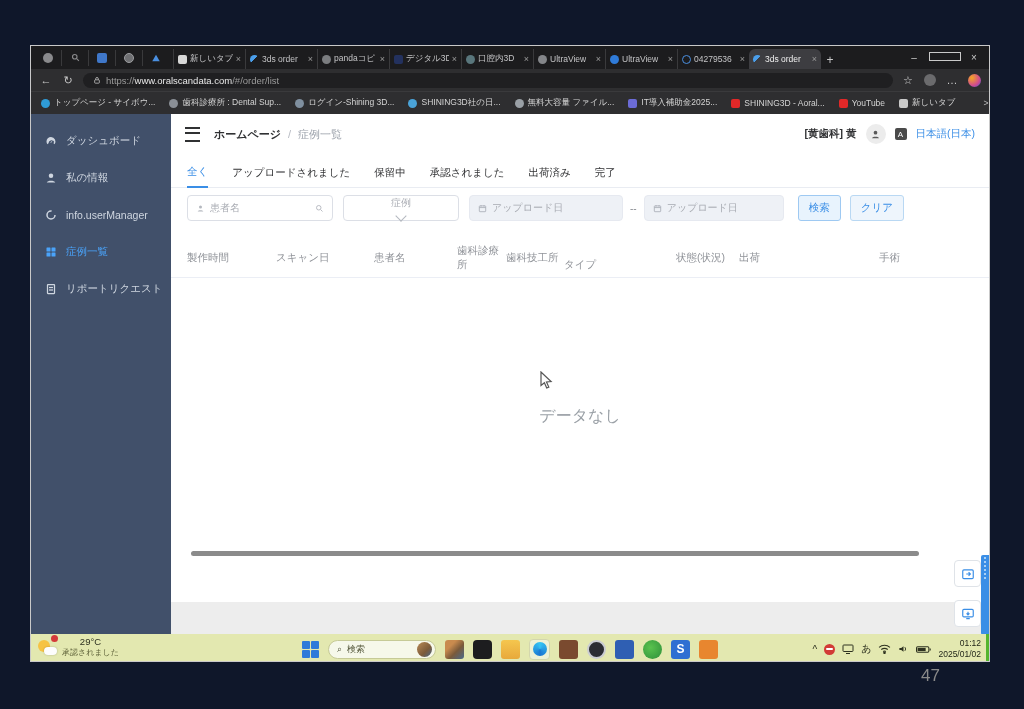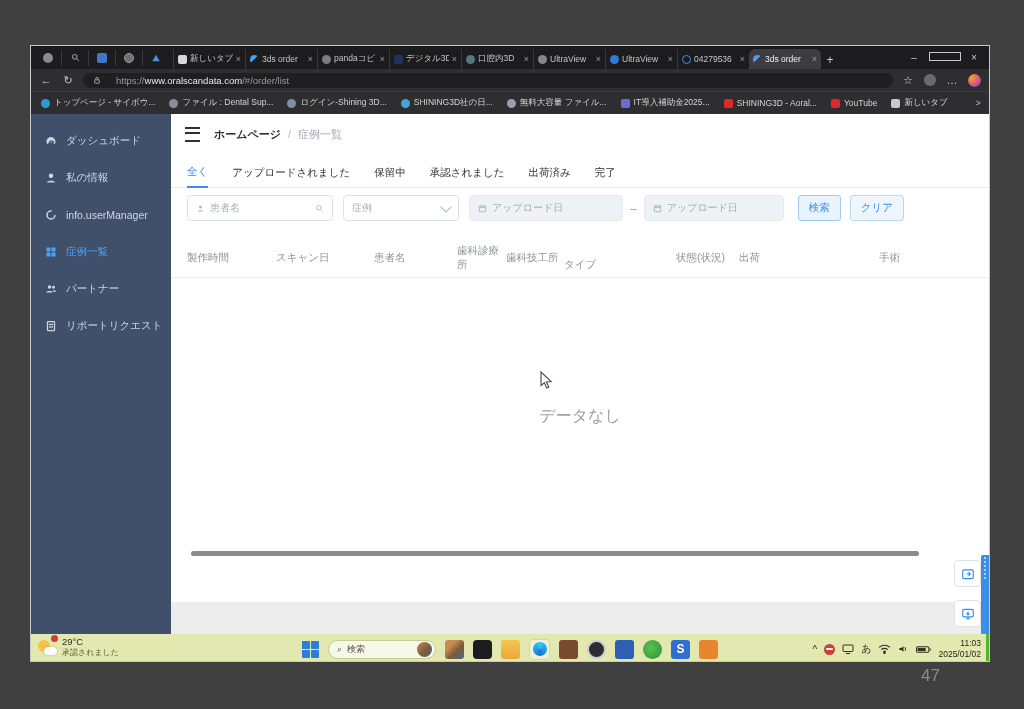--- a/index.html
+++ b/index.html
@@ -1,16 +1,16 @@
 <!DOCTYPE html>
 <html><head>
 <meta charset="utf-8">
 <style>
   html,body{margin:0;padding:0;background:#fff;font-family:"Liberation Sans",sans-serif;}
-  .slide{position:relative;width:1024px;height:709px;background:#404040;overflow:hidden;}
+  .slide{position:relative;width:1024px;height:709px;background:#0f172a;overflow:hidden;}
   .shot{position:absolute;left:30px;top:45px;width:960px;height:617px;border:1px solid #c9c9c9;box-sizing:border-box;overflow:hidden;background:#fff;}
 
   
   .tabstrip{height:23px;background:#1c1c1e;display:flex;align-items:center;color:#c9c9c9;}
   .pinned{display:flex;align-items:center;gap:0;padding:0 4px;}
   .pinned .pi{width:26px;height:16px;display:flex;align-items:center;justify-content:center;border-right:1px solid #3a3a3c;}
   .pinned .pi:last-child{border-right:none;}
   .dotc{width:10px;height:10px;border-radius:50%;}
   .tabs{display:flex;align-items:flex-end;height:23px;flex:0 0 auto;}
   .tab{width:72px;height:20px;display:flex;align-items:center;gap:3px;padding:0 4px;box-sizing:border-box;border-left:1px solid #3a3a3c;font-size:8.5px;color:#c4c4c6;white-space:nowrap;overflow:hidden;}
@@ -19,21 +19,21 @@
   .tab.active{background:#3d3d41;border-radius:6px 6px 0 0;border-left:none;color:#f0f0f0;}
   .fv{flex:none;width:9px;height:9px;border-radius:2px;}
   .newtab{width:18px;height:18px;display:flex;align-items:center;justify-content:center;color:#c9c9c9;font-size:12px;}
   .winctl{margin-left:auto;display:flex;align-items:center;height:23px;}
   .winctl span{width:30px;text-align:center;color:#c9c9c9;font-size:10px;}
   .restore-box{display:inline-block;width:7px;height:7px;border:1px solid #c9c9c9;}
 
   
   .addrbar{height:22px;background:#2e2e30;display:flex;align-items:center;padding:0 8px;gap:8px;}
   .navic{color:#c9c9c9;font-size:11px;width:14px;text-align:center;}
-  .urlpill{flex:1;height:15px;background:#1f1f21;border-radius:8px;display:flex;align-items:center;gap:15px;padding:0 10px;font-size:9.5px;}
+  .urlpill{flex:1;height:15px;background:#1f1f21;border-radius:8px;display:flex;align-items:center;gap:5px;padding:0 10px;font-size:9.5px;}
   .u-dim{color:#9a9a9a;} .u-dom{color:#e8e8e8;}
   .addr-right{display:flex;align-items:center;gap:9px;}
   .profileball{width:13px;height:13px;border-radius:50%;background:radial-gradient(circle at 30% 30%,#f5a623,#d14b8f 60%,#3c5bd4);}
   .avatar-sm{width:12px;height:12px;border-radius:50%;background:#6b6b6d;}
 
   
   .bookmarks{height:22px;background:#2e2e30;display:flex;align-items:center;padding:0 10px;gap:14px;border-top:1px solid #3a3a3c;font-size:8.5px;color:#d4d4d4;white-space:nowrap;}
   .bm{display:flex;align-items:center;gap:4px;}
   .bmi{width:9px;height:9px;border-radius:50%;flex:none;}
   .bm-sq{border-radius:2px;}
@@ -60,21 +60,21 @@
   .langtxt{font-size:10.5px;color:#3a8ee6;}
 
   .m-tabs{position:absolute;top:48px;left:0;right:0;height:26px;border-bottom:1px solid #e9ecf2;padding-left:16px;display:flex;gap:24px;font-size:10.5px;color:#303133;box-sizing:border-box;}
   .atab{padding-bottom:7px;display:flex;align-items:flex-end;}
   .atab.active{color:#3a8ee6;border-bottom:2px solid #3a8ee6;margin-bottom:-1px;}
 
   .m-filters{position:absolute;top:80px;left:16px;right:10px;height:28px;display:flex;align-items:center;font-size:10px;color:#a8abb2;}
   .fbox{height:26px;box-sizing:border-box;border:1px solid #dcdfe6;border-radius:4px;background:#fff;display:flex;align-items:center;gap:5px;padding:0 8px;}
   .f-patient{width:146px;margin-right:10px;}
   .f-patient .ph{flex:1;}
-  .f-select{width:116px;margin-right:10px;justify-content:space-between;}
+  .f-select{width:116px;margin-right:10px;justify-content:space-between;flex-direction:column;}
   .f-date{width:154px;background:#eef1f6;border-color:#e6e9f0;}
   .f-sep{margin:0 7px;color:#8a8d93;}
   .f-date2{width:140px;}
   .btn{height:26px;box-sizing:border-box;border-radius:3px;font-size:10.5px;display:flex;align-items:center;justify-content:center;padding:0 10px;}
   .btn-search{margin-left:14px;background:#e8f3fd;border:1px solid #9ec9f2;color:#3a8ee6;}
   .btn-clear{margin-left:9px;background:#eef5fc;border:1px solid #b9d8f3;color:#3a8ee6;}
   .chev-down{width:7px;height:7px;border-right:1.5px solid #b4b8bf;border-bottom:1.5px solid #b4b8bf;transform:rotate(45deg);margin-top:-3px;}
 
   .m-thead{position:absolute;top:124px;left:0;right:0;height:40px;border-bottom:1.5px solid #ebeef5;display:flex;align-items:center;padding:0 16px;box-sizing:border-box;font-size:10.5px;color:#909399;line-height:1.25;}
   .th{flex:none;}
@@ -91,21 +91,21 @@
   .fbtn1{top:446px;} .fbtn2{top:486px;}
 
   
   .taskbar{height:30px;background:#e3e8b0;position:relative;display:flex;align-items:center;}
   .tb-weather{position:absolute;left:6px;top:3px;display:flex;gap:5px;align-items:center;}
   .wico{width:20px;height:20px;position:relative;}
   .wico .sun{position:absolute;left:1px;top:3px;width:12px;height:12px;border-radius:50%;background:#f6c344;}
   .wico .cld{position:absolute;right:0;bottom:2px;width:13px;height:8px;border-radius:6px;background:#fdfdfd;box-shadow:0 0 2px rgba(0,0,0,.25);}
   .wico .badge{position:absolute;right:-1px;top:-2px;width:7px;height:7px;border-radius:50%;background:#d43a3a;}
   .wtxt{line-height:1.15;}
-  .wtemp{font-size:9.5px;color:#2e3220;}
+  .wtemp{font-size:9.5px;color:#2e3220;text-align:center;}
   .wcond{font-size:8px;color:#5d6138;}
   .tb-center{position:absolute;left:50%;transform:translateX(-50%);display:flex;align-items:center;gap:9px;height:30px;}
   .startico{width:17px;height:17px;display:grid;grid-template-columns:8px 8px;grid-gap:1px;}
   .startico i{background:#2f7bd9;border-radius:1px;}
   .tb-search{width:108px;height:19px;border-radius:10px;background:#f6f8ea;border:1px solid #c6ca97;display:flex;align-items:center;gap:5px;padding:0 3px 0 8px;box-sizing:border-box;}
   .tb-search .q{color:#44482e;font-size:9px;}
   .tb-search .stxt{flex:1;font-size:9px;color:#55583c;}
   .simg{width:15px;height:15px;border-radius:50%;background:linear-gradient(135deg,#b98a56,#7c5b3a 60%,#47688a);}
   .tico{width:19px;height:19px;border-radius:4px;position:relative;flex:none;}
   .run:after{content:"";position:absolute;left:50%;transform:translateX(-50%);bottom:-5px;width:7px;height:2px;border-radius:1px;background:#74787f;}
@@ -225,21 +225,21 @@
       </div>
     </div>
 
     <div class="bookmarks">
       <span class="bm">
           <span class="bmi" style="background:#2f9bd6;"></span>
           <span>トップページ - サイボウ...</span>
         </span>
       <span class="bm">
           <span class="bmi" style="background:#8a8f96;"></span>
-          <span>ファイル : Dental Sup...</span>
+          <span>歯科診療所 : Dental Sup...</span>
         </span>
       <span class="bm">
           <span class="bmi" style="background:#7f8f9f;"></span>
           <span>ログイン-Shining 3D...</span>
         </span>
       <span class="bm">
           <span class="bmi" style="background:#4aa3d8;"></span>
           <span>SHINING3D社の日...</span>
         </span>
       <span class="bm">
@@ -291,46 +291,48 @@
         <div class="sb-item active">
           <svg width="12" height="12" viewBox="0 0 24 24" fill="#4aa3fa">
               <rect x="3" y="3" width="8" height="8" rx="1"></rect>
               <rect x="13" y="3" width="8" height="8" rx="1"></rect>
               <rect x="3" y="13" width="8" height="8" rx="1"></rect>
               <rect x="13" y="13" width="8" height="8" rx="1"></rect>
             </svg>
           <span>症例一覧</span>
         </div>
         <div class="sb-item">
-          <svg width="12" height="12" viewBox="0 0 24 24" fill="#cfd6e0">
-              <circle cx="9" cy="8" r="3.5"></circle>
-              <path d="M2.5 19c1.2-3.8 11.8-3.8 13 0z"></path>
-              <circle cx="17" cy="8.5" r="2.8"></circle>
-              <path d="M16 13.5c2.8.2 5 1.7 5.7 4.5h-4z"></path>
-            </svg>
-          <span>パートナー</span>
-        </div>
-        <div class="sb-item">
           <svg width="12" height="12" viewBox="0 0 24 24" fill="none" stroke="#cfd6e0" stroke-width="2.5">
               <rect x="5" y="3" width="14" height="18" rx="1"></rect>
               <line x1="8" y1="9" x2="16" y2="9"></line>
               <line x1="8" y1="14" x2="16" y2="14"></line>
             </svg>
           <span>リポートリクエスト</span>
         </div>
       </div>
 
       <div class="main">
 
         <div class="m-header">
           <span class="hamb"></span>
           <span class="crumb">
             <span style="font-weight:bold;">ホームページ</span>
             <span class="sep">/</span>
             <span class="cur">症例一覧</span>
+          </span>
+          <span class="hdr-right">
+            <span class="uname">[黄歯科] 黄</span>
+            <span class="uavatar">
+                <svg width="11" height="11" viewBox="0 0 24 24" fill="#5a5a5a">
+                  <circle cx="12" cy="8" r="4"></circle>
+                  <path d="M4.5 20c1.4-4.2 13.6-4.2 15 0z"></path>
+                </svg>
+              </span>
+            <span class="langbadge">A</span>
+            <span class="langtxt">日本語(日本)</span>
           </span>
         </div>
 
         <div class="m-tabs">
           <span class="atab active">全く</span>
           <span class="atab">アップロードされました</span>
           <span class="atab">保留中</span>
           <span class="atab">承認されました</span>
           <span class="atab">出荷済み</span>
           <span class="atab">完了</span>
@@ -462,21 +464,21 @@
         <svg width="11" height="10" viewBox="0 0 24 20" fill="#2e3220">
             <path d="M3 8h4l5-4v12l-5-4H3z"></path>
             <path d="M15 6a6 6 0 0 1 0 8" fill="none" stroke="#2e3220" stroke-width="2"></path>
           </svg>
         <svg width="15" height="9" viewBox="0 0 28 14" fill="none" stroke="#2e3220" stroke-width="2">
             <rect x="1" y="2" width="23" height="10" rx="2"></rect>
             <rect x="3" y="4" width="15" height="6" fill="#2e3220" stroke="none"></rect>
             <line x1="26.5" y1="5" x2="26.5" y2="9"></line>
           </svg>
         <span class="clock">
-          <div>11:03</div>
+          <div>01:12</div>
           <div>2025/01/02</div>
         </span>
       </div>
       <span class="peek"></span>
     </div>
   </div>
 
   <div class="cursor">
     <svg width="13" height="19" viewBox="0 0 13 19">
         <path d="M1 1l0 13.5 3.4-2.7 2.3 5.2 2.1-.9-2.3-5.1 4.6-.4z" fill="#fdfdfd" stroke="#555" stroke-width="1.2"></path>

